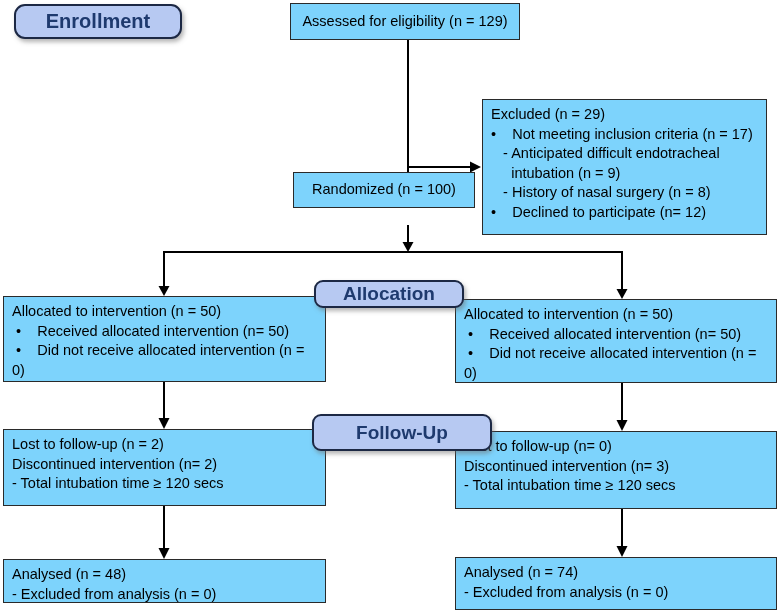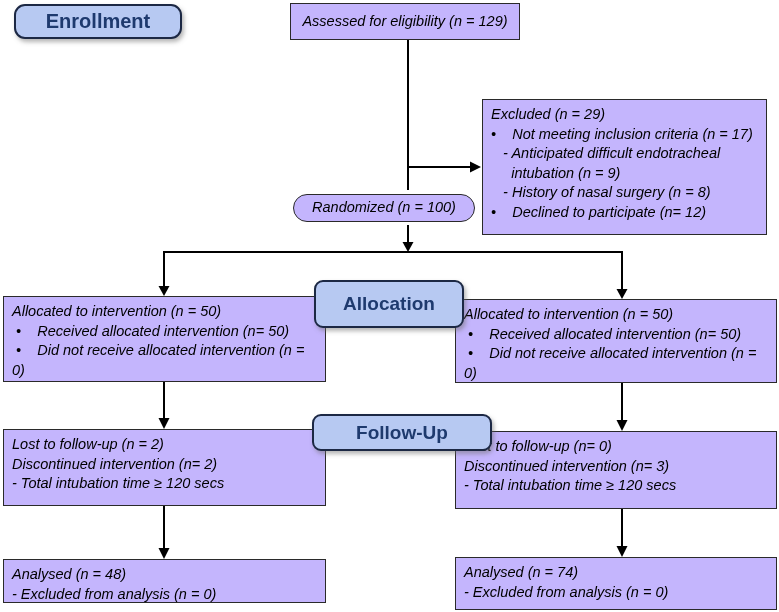--- a/index.html
+++ b/index.html
@@ -3,23 +3,23 @@
 <meta charset="utf-8">
 <title>Flow Diagram</title>
 <style>
   html,body{margin:0;padding:0;background:#fff;}
   #stage-root{
     position:relative;width:779px;height:612px;background:#ffffff;
     font-family:"Liberation Sans", sans-serif;overflow:hidden;
   }
   #connectors{position:absolute;left:0;top:0;z-index:0;}
   .wbox{
-    position:absolute;box-sizing:border-box;background:#c4b5fd;
+    position:absolute;box-sizing:border-box;background:#7dd3fc;
     border:1.5px solid var(--box-border);color:#000;
-    font-size:14.5px;line-height:19.5px;white-space:pre-wrap;z-index:1;font-style:italic;
+    font-size:14.5px;line-height:19.5px;white-space:pre-wrap;z-index:1;
   }
   .wbox .ln{white-space:pre-wrap;}
   .padded{padding:5px 6px 0 8px;}
   .center{display:flex;align-items:center;justify-content:center;text-align:center;}
   .stage-label{
     position:absolute;box-sizing:border-box;z-index:3;
     background:var(--label-fill);border:2px solid var(--label-border);
     border-radius:9px;color:var(--label-text);font-weight:bold;
     display:flex;align-items:center;justify-content:center;
     box-shadow:2px 3px 4px rgba(110,110,110,0.5);
@@ -50,30 +50,30 @@
       <polygon points="622,299 616.5,289 627.5,289"></polygon>
       <polygon points="164,429 158.5,418 169.5,418"></polygon>
       <polygon points="622,431 616.5,420 627.5,420"></polygon>
       <polygon points="164,559 158.5,548 169.5,548"></polygon>
       <polygon points="622,557 616.5,546 627.5,546"></polygon>
     </g>
   </svg>
 
   <div class="stage-label" style="left:14px;top:4px;width:168px;height:35px;font-size:20px;border-radius:11px;">Enrollment</div>
 
-  <div class="stage-label" style="left:314px;top:280px;width:150px;height:48px;font-size:19px;">Allocation</div>
+  <div class="stage-label" style="left:314px;top:280px;width:150px;height:28px;font-size:19px;">Allocation</div>
 
   <div class="stage-label" style="left:312px;top:414px;width:180px;height:37px;font-size:19px;">Follow-Up</div>
 
 
   <div class="wbox center" style="left:290px;top:3px;width:230px;height:37px;">Assessed for eligibility (n = 129)</div>
 
   <div class="wbox padded" style="left:482px;top:99px;width:285px;height:136px;"><div class="ln">Excluded (n = 29)</div><div class="ln">•    Not meeting inclusion criteria (n = 17)</div><div class="ln">   - Anticipated difficult endotracheal</div><div class="ln">     intubation (n = 9)</div><div class="ln">   - History of nasal surgery (n = 8)</div><div class="ln">•    Declined to participate (n= 12)</div></div>
 
-  <div class="wbox center" style="left:293px;top:194px;width:182px;height:28px;border-radius:14px;">Randomized (n = 100)</div>
+  <div class="wbox center" style="left:293px;top:172px;width:182px;height:36px;">Randomized (n = 100)</div>
 
   <div class="wbox padded" style="left:3px;top:296px;width:323px;height:86px;"><div class="ln">Allocated to intervention (n = 50)</div><div class="ln"> •    Received allocated intervention (n= 50)</div><div class="ln"> •    Did not receive allocated intervention (n = 0)</div></div>
 
   <div class="wbox padded" style="left:455px;top:299px;width:322px;height:84px;"><div class="ln">Allocated to intervention (n = 50)</div><div class="ln"> •    Received allocated intervention (n= 50)</div><div class="ln"> •    Did not receive allocated intervention (n = 0)</div></div>
 
   <div class="wbox padded" style="left:3px;top:429px;width:323px;height:77px;"><div class="ln">Lost to follow-up (n = 2)</div><div class="ln">Discontinued intervention (n= 2)</div><div class="ln">- Total intubation time ≥ 120 secs</div></div>
 
   <div class="wbox padded" style="left:455px;top:431px;width:322px;height:78px;"><div class="ln">Lost to follow-up (n= 0)</div><div class="ln">Discontinued intervention (n= 3)</div><div class="ln">- Total intubation time ≥ 120 secs</div></div>
 
   <div class="wbox padded" style="left:3px;top:559px;width:323px;height:44px;"><div class="ln">Analysed (n = 48)</div><div class="ln">- Excluded from analysis (n = 0)</div></div>

